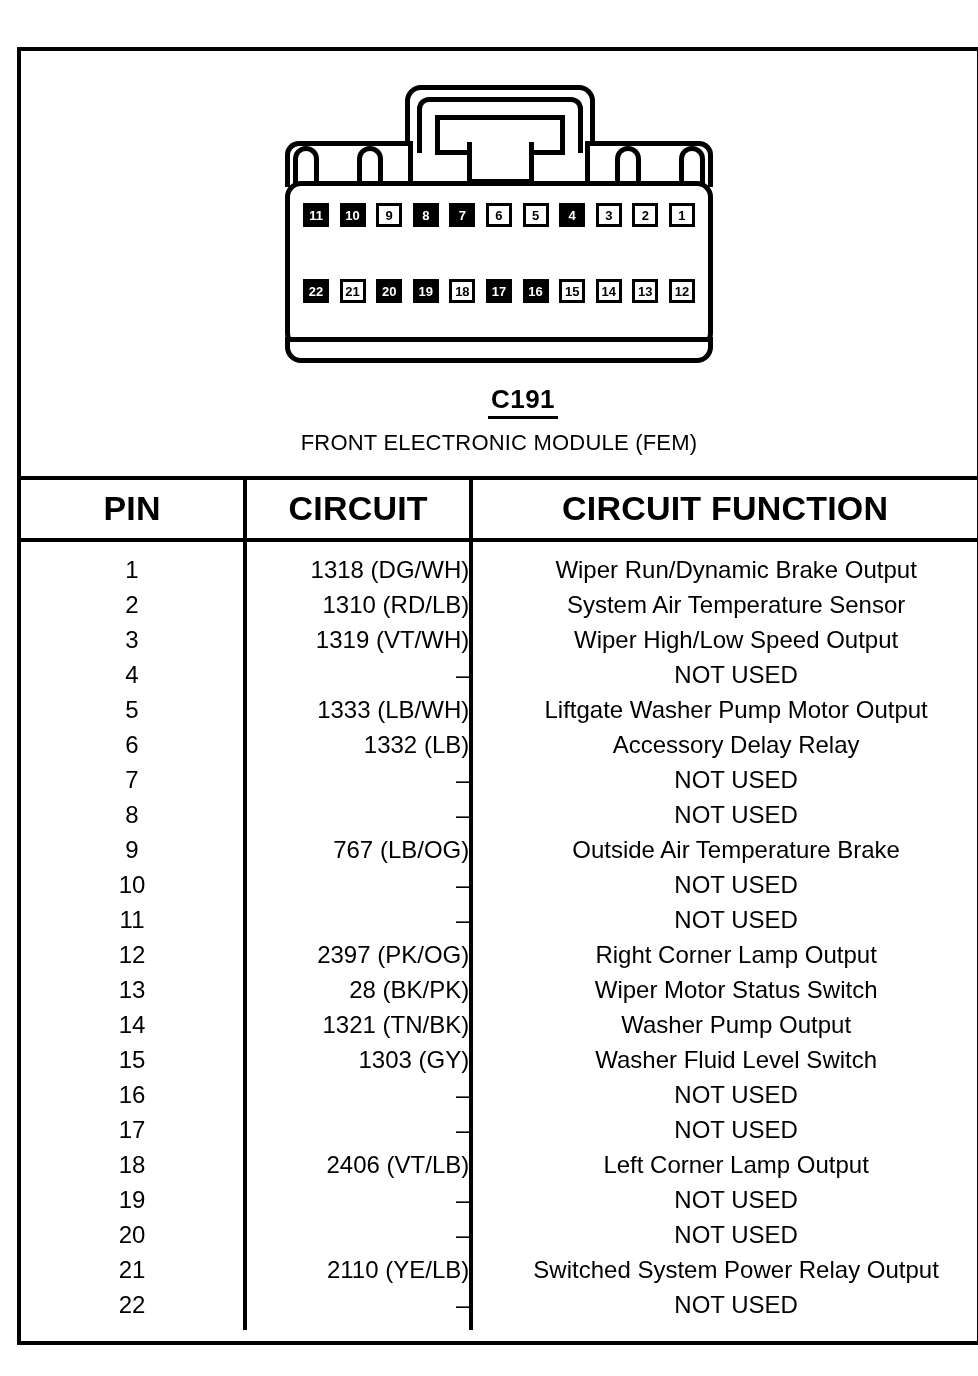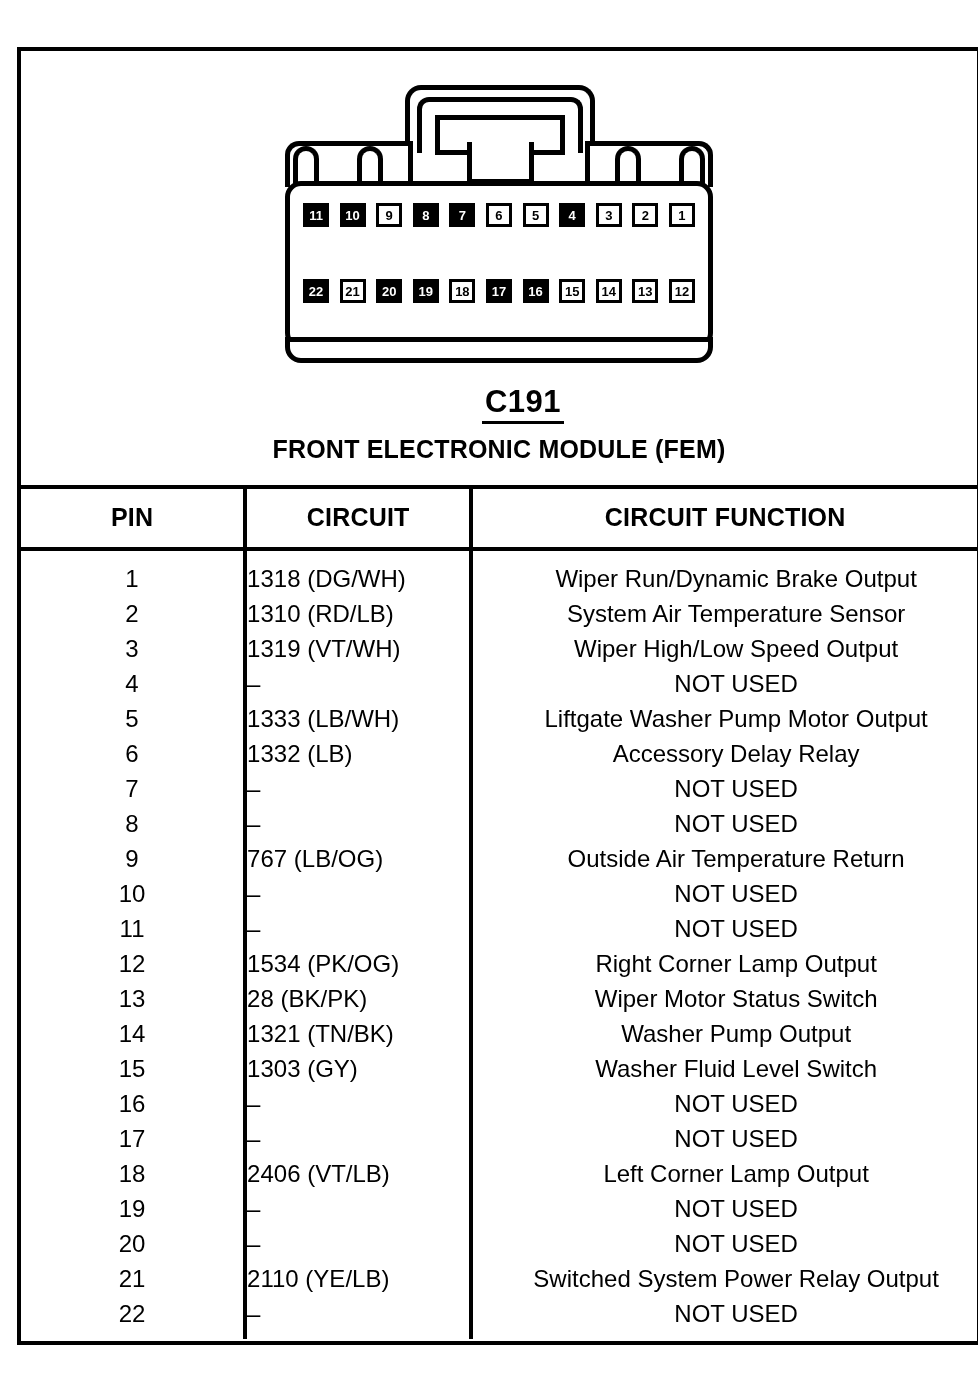--- a/index.html
+++ b/index.html
@@ -182,51 +182,51 @@
     background: #000;
     color: #fff;
   }
 
   
   #title-block {
     text-align: center;
     margin-top: 4px;
   }
   .conn-id {
-    font-size: 31px;
+    font-size: 26px;
     font-weight: bold;
     letter-spacing: 0.5px;
     display: inline-block;
     border-bottom: 3px solid #000;
     padding: 0 3px 2px 3px;
     line-height: 1.1;
     margin-left: 48px;
   }
   .conn-name {
-    font-size: 25px;
-    font-weight: bold;
+    font-size: 22px;
+    font-weight: normal;
     letter-spacing: 0.2px;
     margin-top: 12px;
     line-height: 1.1;
   }
 
   
   #pin-table {
     width: 100%;
     border-collapse: collapse;
     margin-top: 21px;
     table-layout: fixed;
   }
   #pin-table th, #pin-table td {
     padding: 0;
   }
   #pin-table thead th {
     border-top: 4px solid #000;
     border-bottom: 4px solid #000;
-    font-size: 25px;
+    font-size: 34px;
     font-weight: bold;
     height: 58px;
     letter-spacing: 0.2px;
     vertical-align: middle;
     text-align: center;
   }
   #pin-table .col-pin      { width: 218px; }
   #pin-table .col-circuit  { width: 220px; }
   #pin-table .col-function { width: 492px; }
 
@@ -237,21 +237,21 @@
     border-left: 4px solid #000;
   }
 
   #pin-table tbody td {
     font-size: 24px;
     height: 35px;
     vertical-align: middle;
     line-height: 1.05;
   }
   #pin-table tbody td.cell-pin      { text-align: center; }
-  #pin-table tbody td.cell-circuit  { text-align: left; }
+  #pin-table tbody td.cell-circuit  { text-align: right; }
   #pin-table tbody td.cell-function { text-align: center; padding-left: 22px; }
 
   #pin-table tbody tr:first-child td { padding-top: 10px; }
   #pin-table tbody tr:last-child  td { padding-bottom: 8px; }
 </style>
 </head>
 <body>
 
 <div id="page">
 
@@ -362,35 +362,35 @@
           <td class="cell-function">NOT USED</td>
         </tr>
         <tr>
           <td class="cell-pin">8</td>
           <td class="cell-circuit">–</td>
           <td class="cell-function">NOT USED</td>
         </tr>
         <tr>
           <td class="cell-pin">9</td>
           <td class="cell-circuit">767 (LB/OG)</td>
-          <td class="cell-function">Outside Air Temperature Return</td>
+          <td class="cell-function">Outside Air Temperature Brake</td>
         </tr>
         <tr>
           <td class="cell-pin">10</td>
           <td class="cell-circuit">–</td>
           <td class="cell-function">NOT USED</td>
         </tr>
         <tr>
           <td class="cell-pin">11</td>
           <td class="cell-circuit">–</td>
           <td class="cell-function">NOT USED</td>
         </tr>
         <tr>
           <td class="cell-pin">12</td>
-          <td class="cell-circuit">1534 (PK/OG)</td>
+          <td class="cell-circuit">2397 (PK/OG)</td>
           <td class="cell-function">Right Corner Lamp Output</td>
         </tr>
         <tr>
           <td class="cell-pin">13</td>
           <td class="cell-circuit">28 (BK/PK)</td>
           <td class="cell-function">Wiper Motor Status Switch</td>
         </tr>
         <tr>
           <td class="cell-pin">14</td>
           <td class="cell-circuit">1321 (TN/BK)</td>

